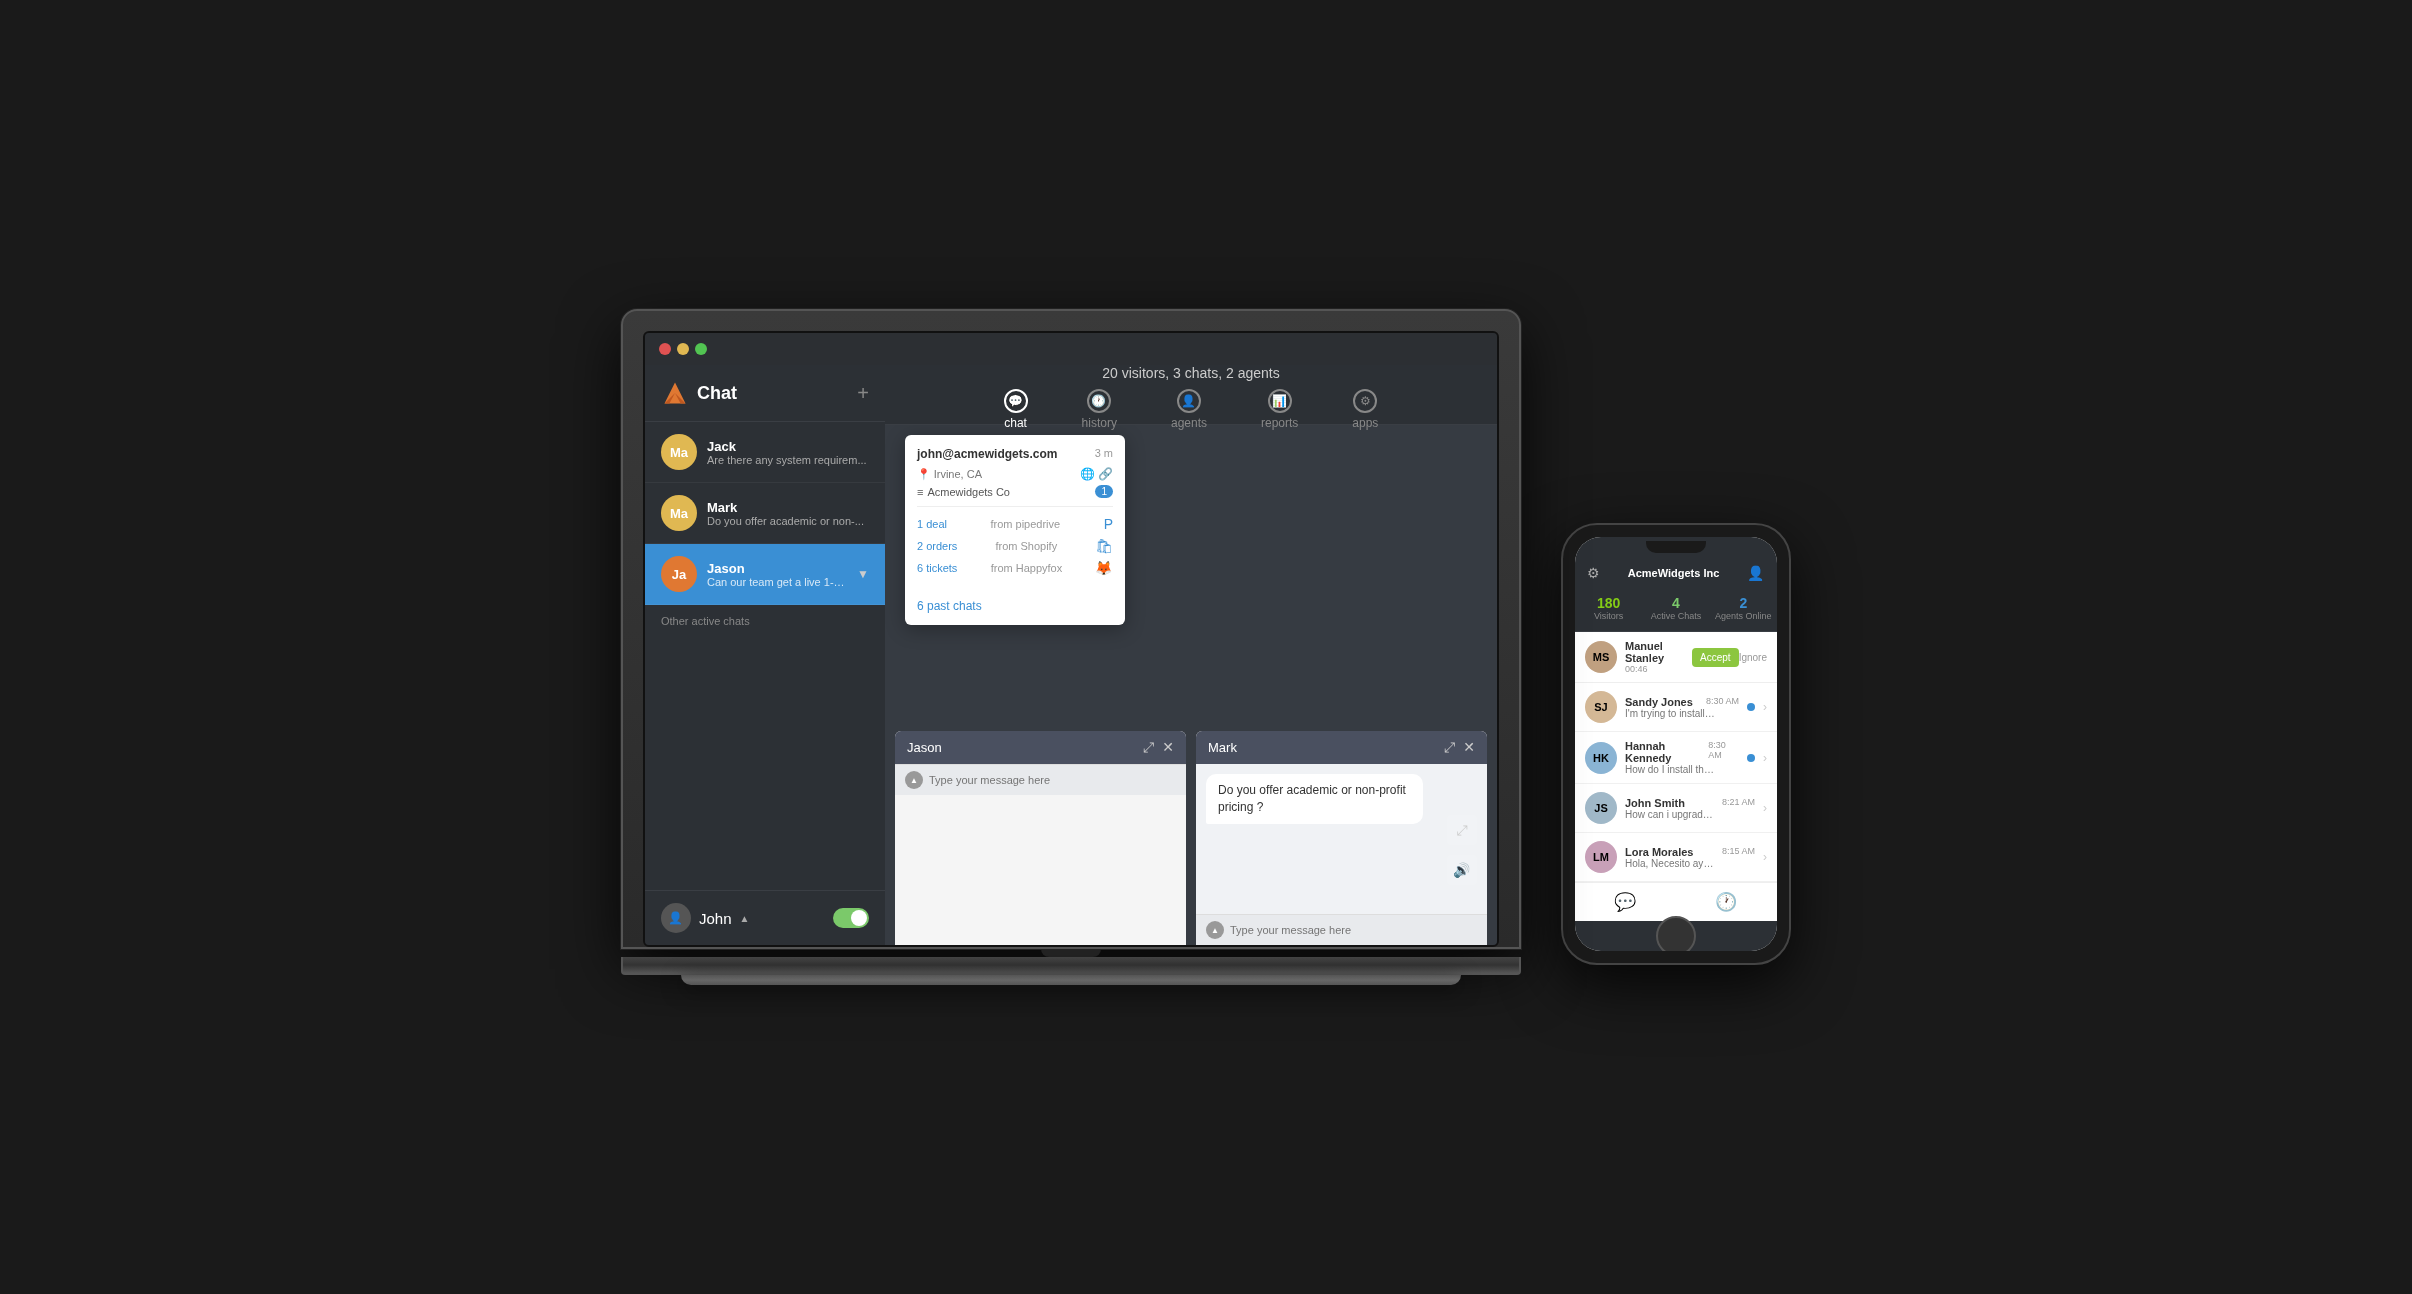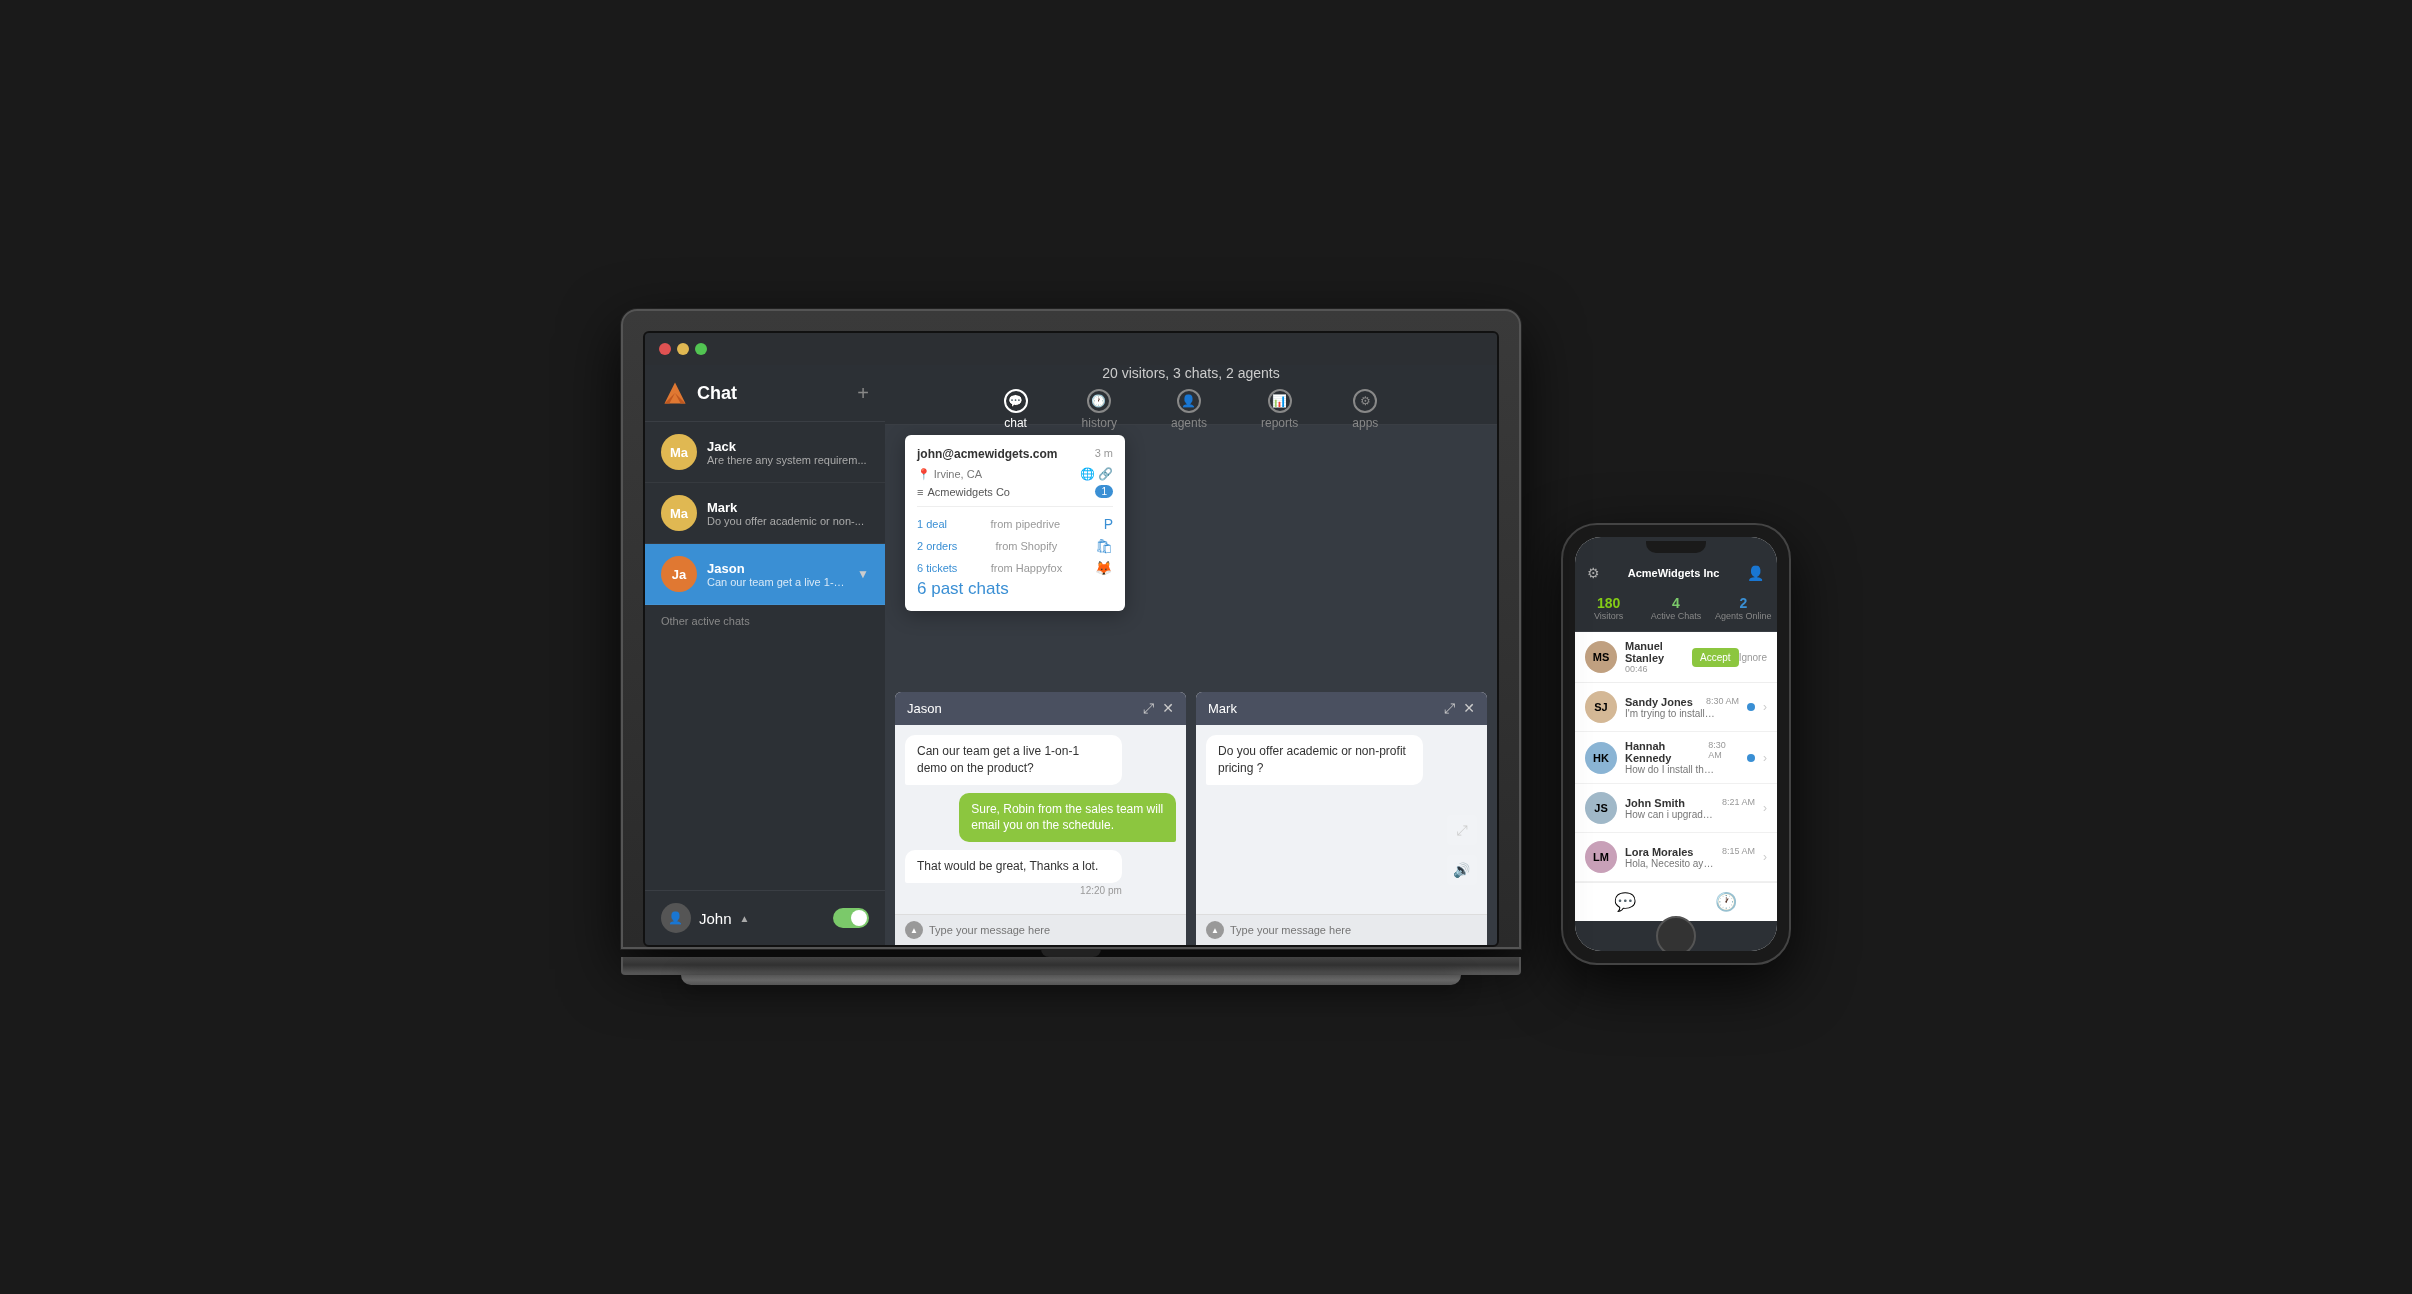--- a/index.html
+++ b/index.html
@@ -332,22 +332,22 @@
       padding: 3px 0;
       color: #3a8fd4;
       font-size: 11px;
       cursor: pointer;
     }
 
     .integration-icon { font-size: 14px; }
 
     .past-chats {
       color: #3a8fd4;
-      font-size: 17px;
-      margin-top: 0;
+      font-size: 12px;
+      margin-top: 20px;
       cursor: pointer;
     }
 
     
     .chat-panels {
       display: flex;
       gap: 0;
       padding: 10px 20px 0;
     }
 
@@ -749,32 +749,20 @@
               </div>
 
               <div class="chat-panels" style="position:absolute; bottom:0; left:0; right:0; display:flex; padding:0 10px 0 10px;">
 
                 <div class="chat-panel">
                   <div class="chat-panel-header">
                     <span>Jason</span>
                     <div class="chat-panel-actions">
                       <span>⤢</span>
                       <span>✕</span>
-                    </div>
-                  </div>
-                  <div class="chat-panel-messages">
-                    <div class="msg msg-visitor">
-                      <div class="msg-bubble">Can our team get a live 1-on-1 demo on the product?</div>
-                    </div>
-                    <div class="msg msg-agent">
-                      <div class="msg-bubble">Sure, Robin from the sales team will email you on the schedule.</div>
-                    </div>
-                    <div class="msg msg-visitor">
-                      <div class="msg-bubble">That would be great, Thanks a lot.</div>
-                      <div class="msg-time">12:20 pm</div>
                     </div>
                   </div>
                   <div class="chat-panel-input">
                     <div class="chat-scroll-btn">▲</div>
                     <input class="chat-input-field" placeholder="Type your message here" style="">
                   </div>
                 </div>
 
                 <div class="chat-panel" style="margin-left:10px;">
                   <div class="chat-panel-header">

